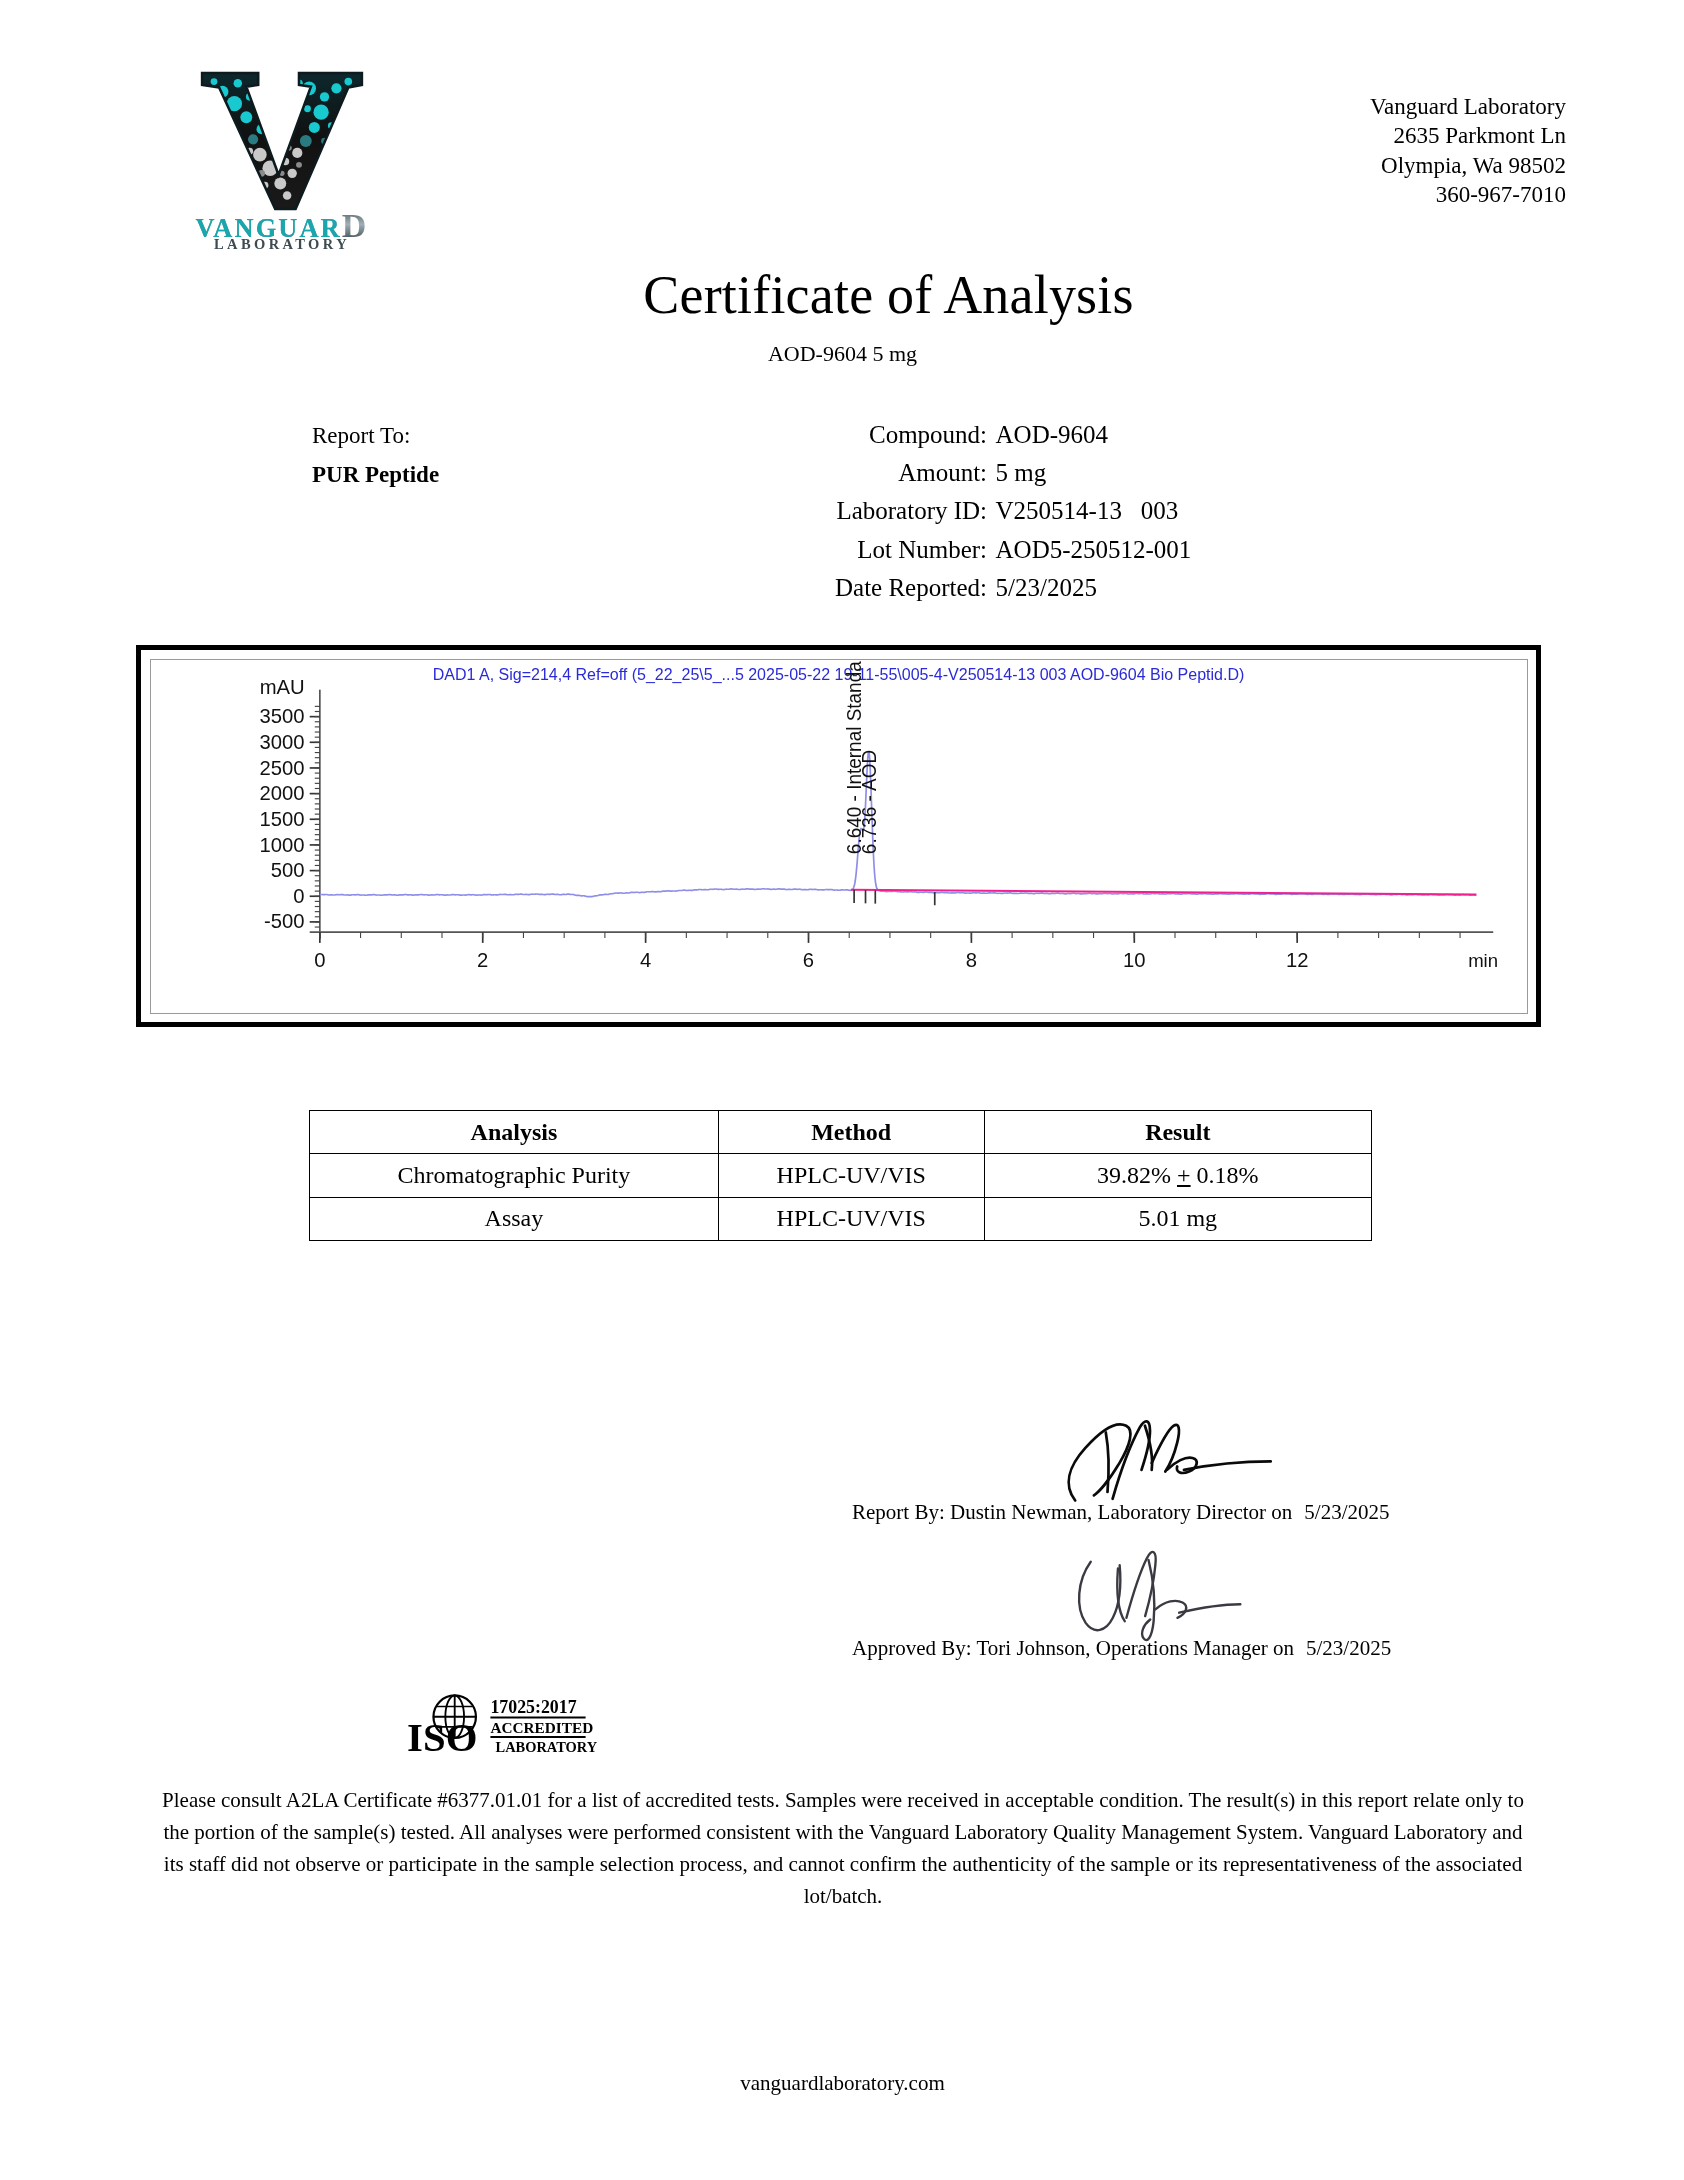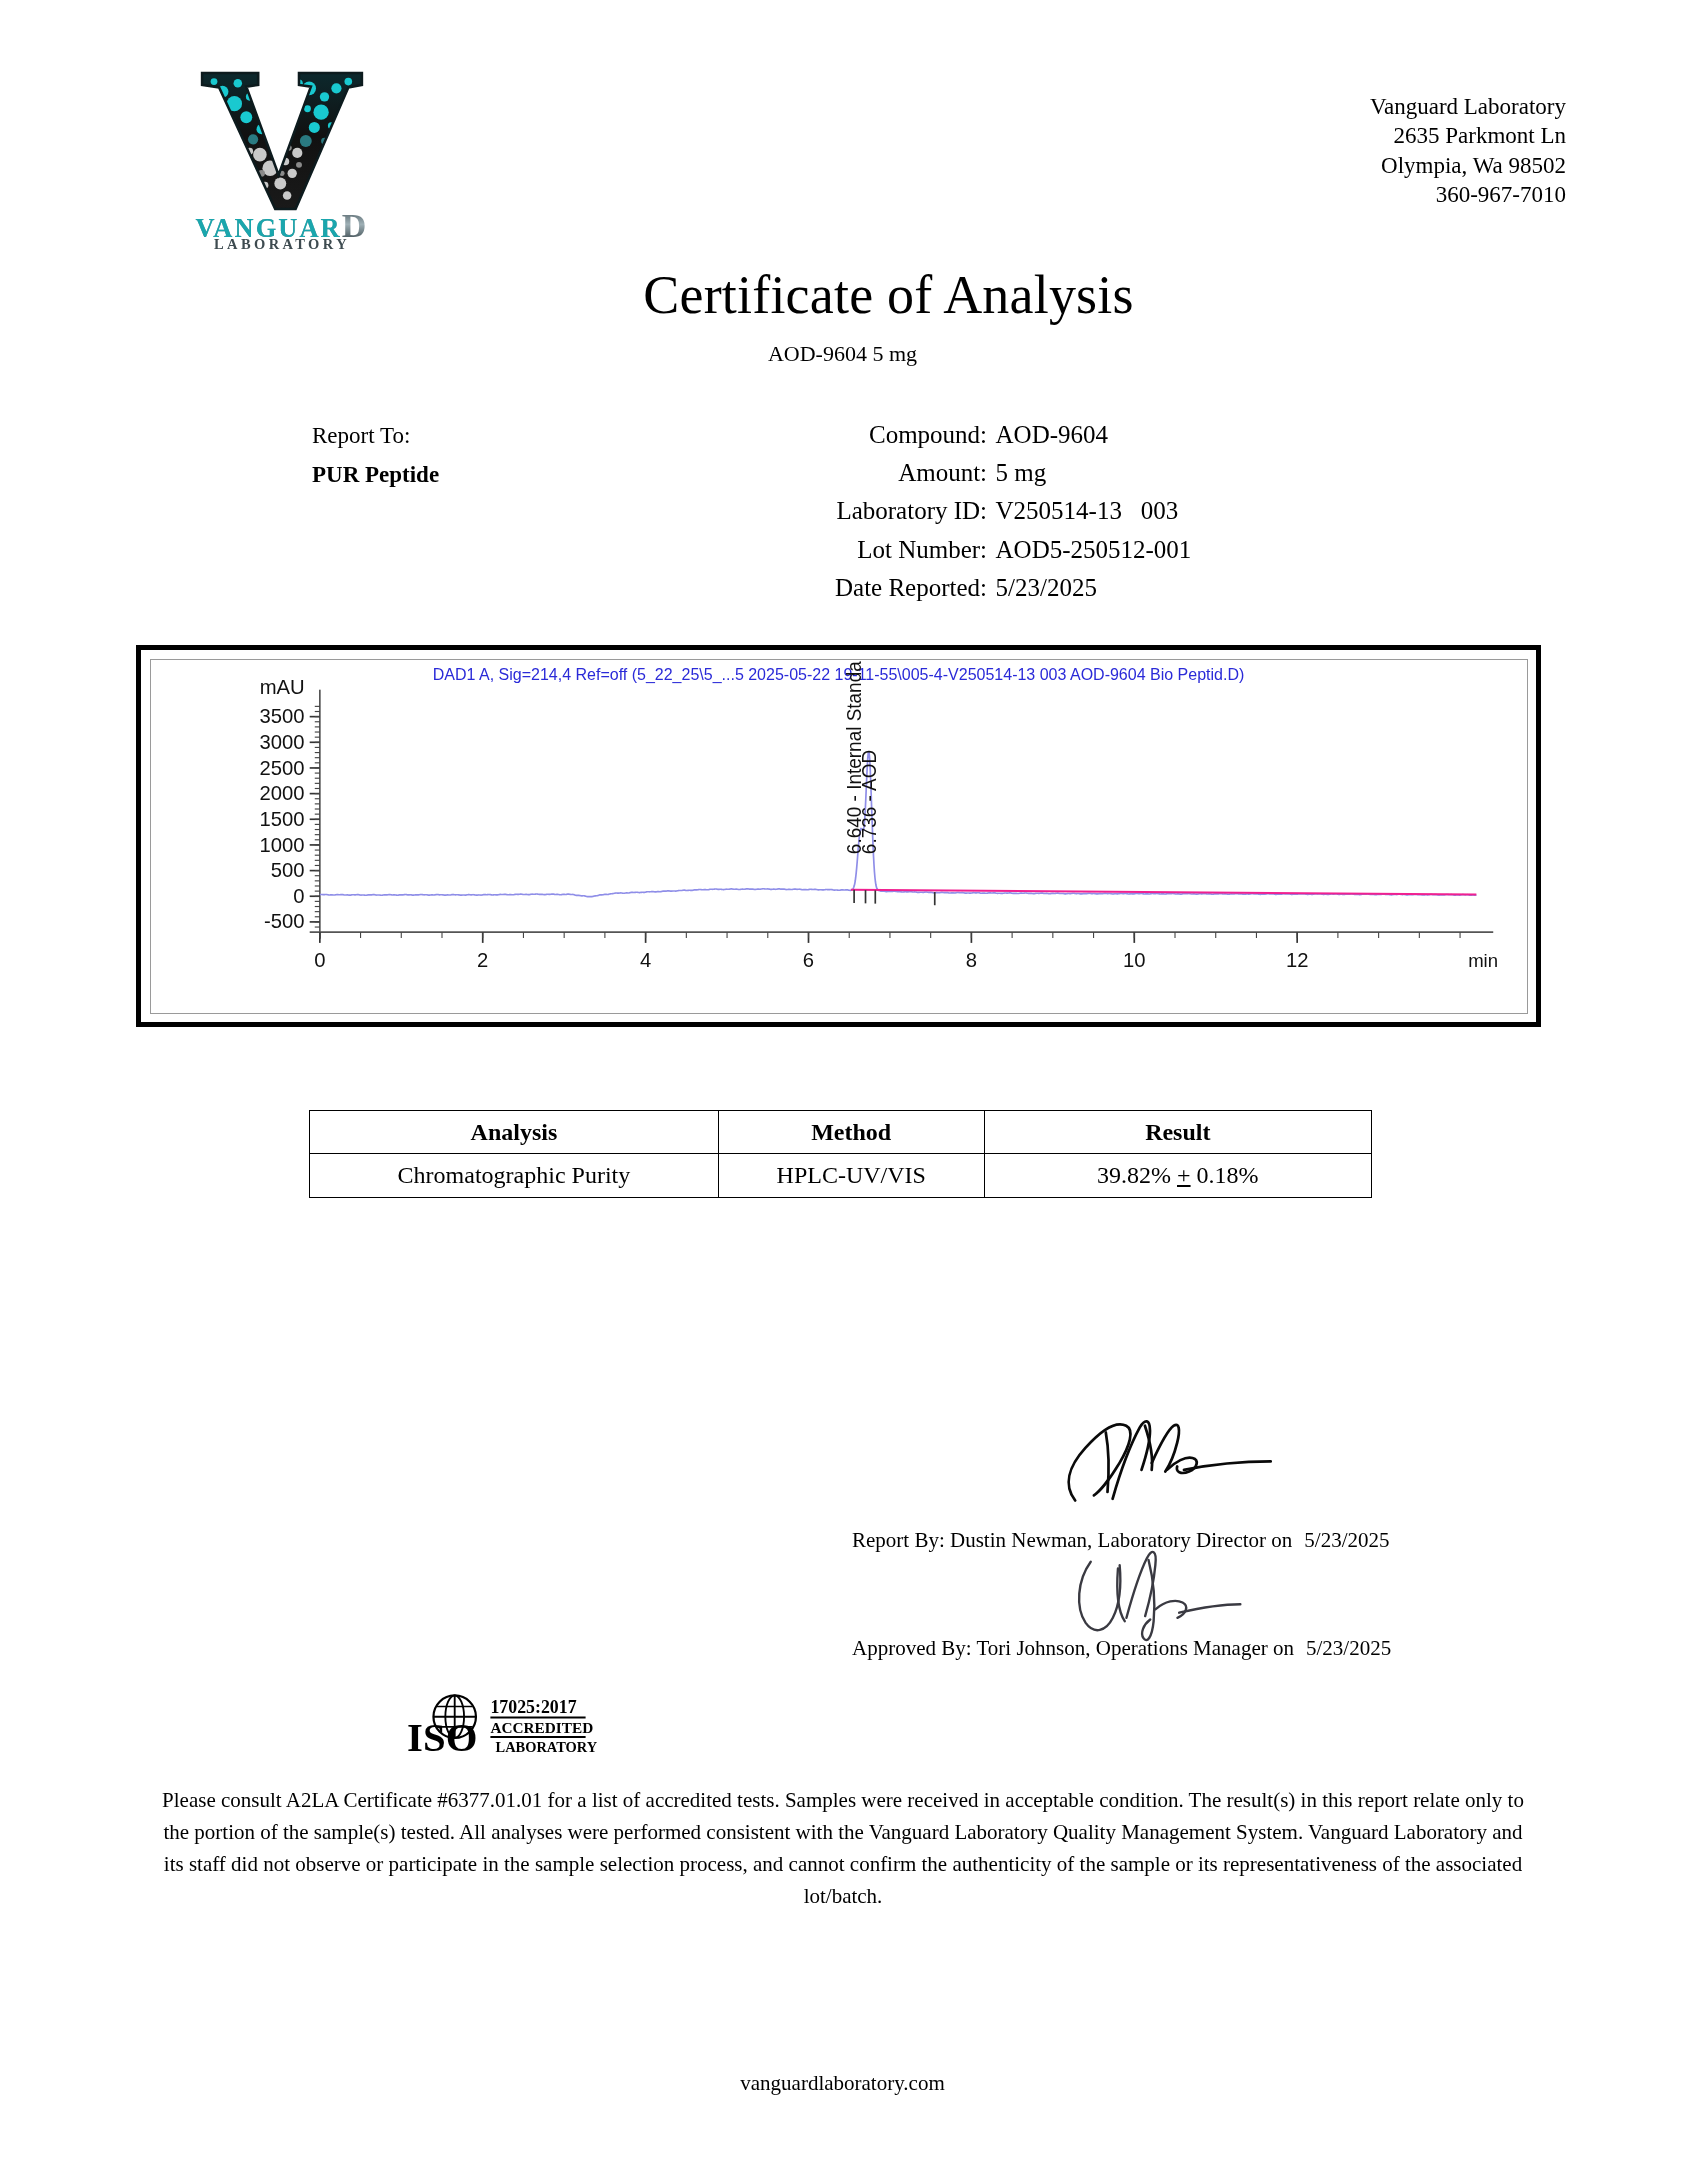--- a/index.html
+++ b/index.html
@@ -192,21 +192,21 @@
   .results-table .col-b { width: 264px; }
   .results-table .col-c { width: 390px; }
   .pm { text-decoration: underline; }
 
   
   .sig-row {
     position: absolute;
     font-size: 21px;
     white-space: nowrap;
   }
-  .sig-report { left: 852px; top: 1500px; margin-top: 28px; }
+  .sig-report { left: 852px; top: 1500px; }
   .sig-approve { left: 852px; top: 1636px; }
   .sig-date {
     font-size: 21px;
     padding-left: 12px;
   }
   .sig-img-1 {
     position: absolute;
     left: 1056px;
     top: 1407px;
   }
@@ -489,20 +489,25 @@
         <th class="col-b">Method</th>
         <th class="col-c">Result</th>
       </tr>
     </thead>
     <tbody>
       <tr>
         <td>Chromatographic Purity</td>
         <td>HPLC-UV/VIS</td>
         <td><span>39.82%</span> <span class="pm">+</span> <span>0.18%</span></td>
       </tr>
+      <tr>
+        <td>Assay</td>
+        <td>HPLC-UV/VIS</td>
+        <td>5.01 mg</td>
+      </tr>
     </tbody>
   </table>
 
   <svg class="sig-img-1" width="256" height="102" viewBox="0 0 300 120">
     <g fill="none" stroke="#0a0a0a" stroke-width="3.2" stroke-linecap="round" stroke-linejoin="round">
       <path d="M22,110 C8,92 14,70 34,48 C52,28 70,16 82,22 C92,27 86,46 74,66 C62,86 50,100 44,104"></path>
       <path d="M58,30 C62,52 62,76 60,100"></path>
       <path d="M66,108 C74,80 86,46 98,24 C104,14 110,14 110,28 C110,44 104,62 100,74"></path>
       <path d="M104,22 C110,40 114,58 112,74"></path>
       <path d="M112,66 C122,44 132,26 138,22 C144,18 146,26 142,42 C138,58 132,70 128,76"></path>

